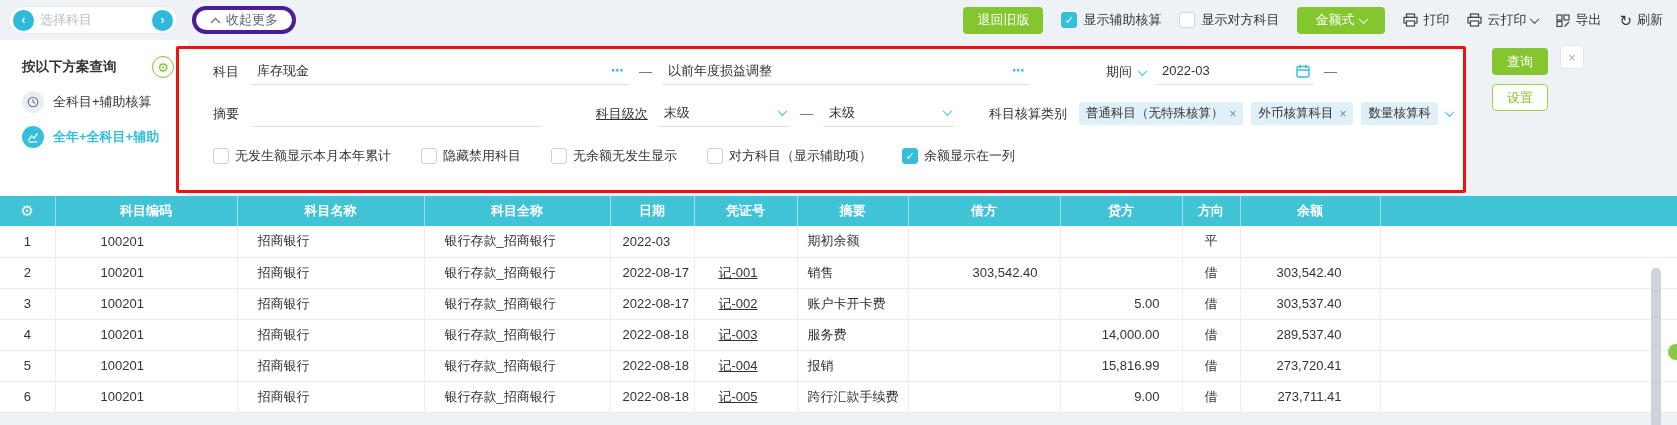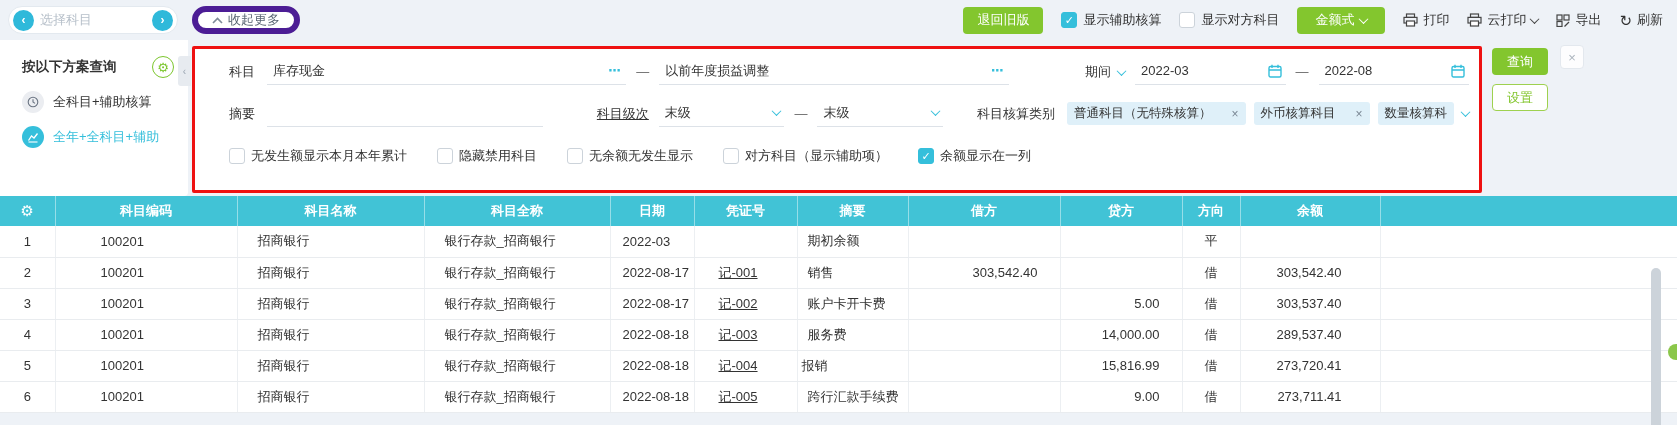--- a/index.html
+++ b/index.html
@@ -4,51 +4,51 @@
 <style>
   * { margin:0; padding:0; box-sizing:border-box; }
   html,body { width:1677px; height:425px; overflow:hidden; }
   body { font-family:"Liberation Sans","DejaVu Sans",sans-serif; background:#eef2f7; color:#333; font-size:13px; position:relative; }
 
   
   .topbar { position:absolute; top:0; left:0; right:0; height:40px; display:flex; align-items:center; padding:0 14px 0 8px; }
   .subject-pill { display:flex; align-items:center; justify-content:space-between; width:170px; height:28px; background:#fff; border:1px solid #e3e9ef; border-radius:15px; padding:0 4px; }
   .circ-btn { width:21px; height:21px; border-radius:50%; background:#2fb9da; color:#fff; display:flex; align-items:center; justify-content:center; font-size:12px; font-weight:bold; cursor:pointer; }
   .placeholder { color:#b6bfc9; font-size:13px; flex:1; padding:0 6px; }
-  .pill-btn { display:flex; align-items:center; gap:5px; height:28px; background:#fff; border:6px solid #4c1d95; border-radius:15px; padding:0 14px; margin-left:14px; color:#596573; }
+  .pill-btn { display:flex; align-items:center; gap:5px; height:28px; background:#fff; border:4px solid #4c1d95; border-radius:15px; padding:0 14px; margin-left:14px; color:#596573; }
   .topbar-right { margin-left:auto; display:flex; align-items:center; gap:18px; }
   .btn-green { background:#83c62e; color:#fff; border:none; border-radius:4px; height:27px; padding:0 14px; font-size:13px; display:flex; align-items:center; gap:6px; }
   .chk { display:flex; align-items:center; gap:6px; color:#333; }
   .box { width:16px; height:16px; border:1px solid #ccd3da; border-radius:3px; background:#fff; display:flex; align-items:center; justify-content:center; color:transparent; font-size:11px; }
   .box.checked { background:#35bfdb; border-color:#35bfdb; color:#fff; }
   .tool { display:flex; align-items:center; gap:5px; color:#333; }
   .tool svg { display:block; }
   .chev { display:inline-block; width:7px; height:7px; border-right:1.6px solid currentColor; border-bottom:1.6px solid currentColor; transform:rotate(45deg) translate(-1px,-1px); }
   .chev.cyan { color:#35bfdb; }
   .refresh-glyph { font-size:15px; line-height:1; }
 
   
   .sidebar { position:absolute; top:40px; left:0; width:188px; height:156px; background:#fff; border-radius:0 0 4px 0; padding:16px 0 0 22px; }
   .sidebar-head { display:flex; align-items:center; justify-content:space-between; padding-right:14px; }
   .sidebar-title { font-weight:bold; font-size:13.5px; color:#333; }
   .gear-green { width:22px; height:22px; border:1.5px solid #7cc62e; border-radius:50%; color:#7cc62e; display:flex; align-items:center; justify-content:center; font-size:13px; }
   .plan-item { display:flex; align-items:center; gap:9px; margin-top:13px; color:#333; cursor:pointer; }
   .plan-ico { width:22px; height:22px; border-radius:50%; background:#ebedf1; display:flex; align-items:center; justify-content:center; color:#6a7482; }
-  .plan-item.active { color:#35bfdb; }
+  .plan-item.active { color:#35bfdb;font-weight:bold; }
   .plan-item.active .plan-ico { background:#35bfdb; color:#fff; }
   .side-handle { position:absolute; top:56px; left:178px; width:13px; height:30px; background:#e7ebf0; border-radius:3px 0 0 3px; color:#9aa5b1; display:flex; align-items:center; justify-content:center; font-size:10px; }
 
   
-  .panel { position:absolute; top:46px; left:192px; width:1290px; height:147px; background:#fff; border:3px solid #ee1111; border-radius:2px; padding:10px 10px 0 34px; }
+  .panel { position:absolute; top:46px; left:176px; width:1290px; height:147px; background:#fff; border:3px solid #ee1111; border-radius:2px; padding:10px 10px 0 34px; }
   .f-row { display:flex; align-items:flex-end; }
   .f-label { color:#333; padding-bottom:4px; white-space:nowrap; }
   .u-field { border-bottom:1px solid #dde2e8; height:26px; display:flex; align-items:center; justify-content:space-between; padding:0 4px 2px 6px; color:#333; }
   .dots { color:#35bfdb; font-weight:bold; letter-spacing:1px; }
   .dash { color:#666; padding:0 10px 6px; }
-  .tag { background:#dff0f9; border-radius:3px; padding:3px 7px; font-size:12.5px; color:#333; display:flex; align-items:center; gap:20px; white-space:nowrap; }
+  .tag { background:#dff0f9; border-radius:3px; padding:3px 7px; font-size:12.5px; color:#333; display:flex; align-items:center; gap:6px; white-space:nowrap; }
   .tag .x { color:#7a8794; font-size:12px; cursor:pointer; }
   .cal { display:block; }
   .chk-row { margin-top:20px; display:flex; align-items:flex-end; gap:30px; }
 
   .query-col { position:absolute; top:48px; left:1492px; display:flex; flex-direction:column; gap:9px; }
   .btn-query { width:56px; height:27px; background:#83c62e; color:#fff; border:none; border-radius:4px; font-size:13px; }
   .btn-set { width:56px; height:27px; background:#fff; color:#83c62e; border:1px solid #9ed14f; border-radius:4px; font-size:13px; }
   .panel-close { position:absolute; top:45px; left:1560px; width:24px; height:24px; background:#fdfdfe; border:1px solid #e3e8ee; border-radius:4px; color:#aab3bd; display:flex; align-items:center; justify-content:center; font-size:13px; }
 
   
@@ -174,27 +174,20 @@
       <span class="chev cyan"></span>
     </span>
     <div class="u-field" style="width:158px; margin-left:10px;">
       <span>2022-03</span>
       <svg class="cal" width="14" height="14" viewBox="0 0 14 14">
           <rect x="1" y="2.5" width="12" height="10.5" rx="1.5" fill="none" stroke="#35bfdb" stroke-width="1.4"></rect>
           <path d="M4 .8v3.2M10 .8v3.2M1 6h12" stroke="#35bfdb" stroke-width="1.4"></path>
         </svg>
     </div>
     <span class="dash">—</span>
-    <div class="u-field" style="width:158px;">
-      <span>2022-08</span>
-      <svg class="cal" width="14" height="14" viewBox="0 0 14 14">
-          <rect x="1" y="2.5" width="12" height="10.5" rx="1.5" fill="none" stroke="#35bfdb" stroke-width="1.4"></rect>
-          <path d="M4 .8v3.2M10 .8v3.2M1 6h12" stroke="#35bfdb" stroke-width="1.4"></path>
-        </svg>
-    </div>
   </div>
 
   <div class="f-row" style="margin-top:16px;">
     <span class="f-label">摘要</span>
     <div class="u-field" style="width:378px; margin-left:12px;">
       <span></span>
     </div>
     <span class="f-label" style="margin-left:54px;text-decoration:underline;">科目级次</span>
     <div class="u-field" style="width:170px; margin-left:10px;">
       <span>末级</span>
@@ -341,21 +334,21 @@
         <td class="bal">289,537.40</td>
         <td></td>
       </tr>
       <tr>
         <td class="c">5</td>
         <td class="code">100201</td>
         <td class="l">招商银行</td>
         <td class="l">银行存款_招商银行</td>
         <td class="l" style="padding-left:12px">2022-08-18</td>
         <td class="l" style="padding-left:24px"><span class="vlink">记-004</span></td>
-        <td class="l" style="padding-left:4px">报销</td>
+        <td class="l" style="padding-left:10px">报销</td>
         <td class="r"></td>
         <td class="r">15,816.99</td>
         <td class="c">借</td>
         <td class="bal">273,720.41</td>
         <td></td>
       </tr>
       <tr>
         <td class="c">6</td>
         <td class="code">100201</td>
         <td class="l">招商银行</td>

